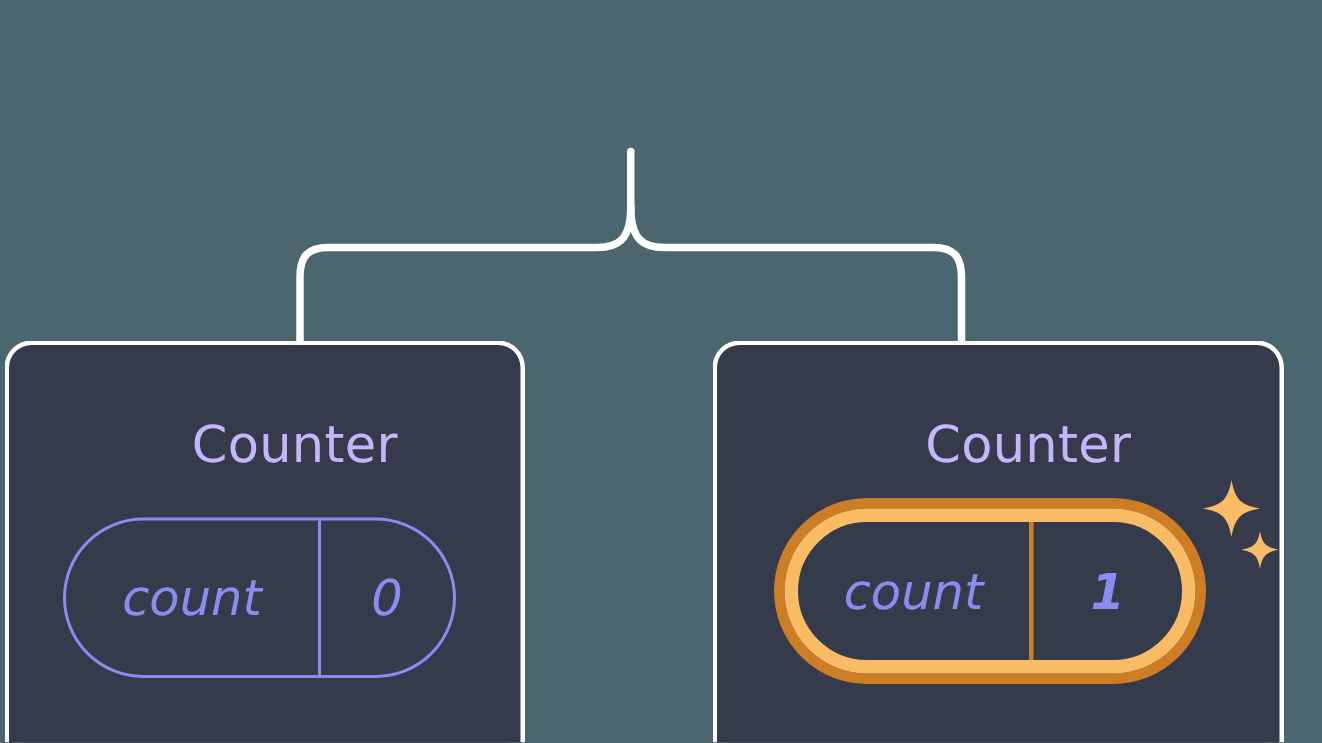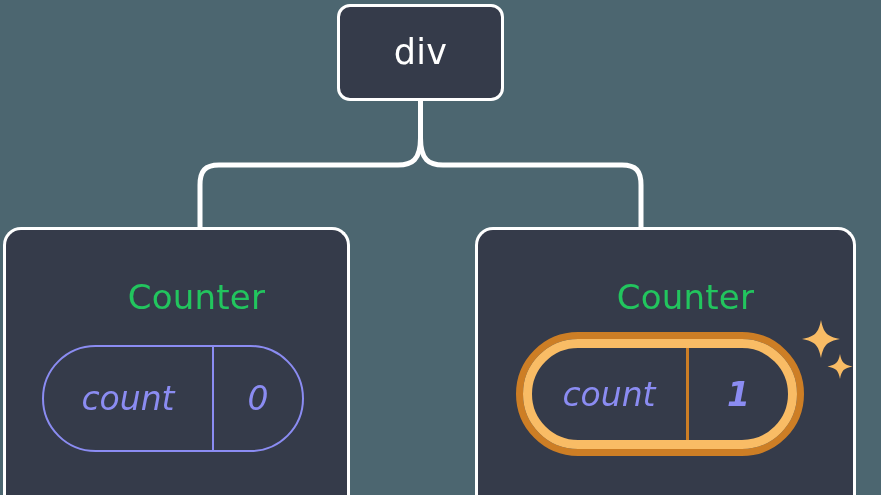--- a/index.html
+++ b/index.html
@@ -65,21 +65,21 @@
   .node-card.left  { left: 3px;   width: 347px; }
   .node-card.right { left: 475px; width: 381px; }
 
   .card-title {
     position: absolute;
     left: 0;
     right: 0;
     top: 50px;
     text-align: center;
     font-size: 34px;
-    color: #22c55e;
+    color: #c4b5fd;
     line-height: 1;
     letter-spacing: 0.2px;
     padding-left: 40px;
   }
 
   
   .pill {
     position: absolute;
     box-sizing: border-box;
     display: flex;
@@ -170,23 +170,20 @@
              L 219 165
              C 205 165, 200 171, 200 185
              L 200 227" fill="none" stroke="#ffffff" stroke-width="5" stroke-linecap="round" stroke-linejoin="round"></path>
     <path d="M 420.5 138
              C 420.5 160, 429 165, 443 165
              L 622 165
              C 636 165, 641 171, 641 185
              L 641 227" fill="none" stroke="#ffffff" stroke-width="5" stroke-linecap="round" stroke-linejoin="round"></path>
   </svg>
 
-  <div class="node node-root">
-    <span class="node-title">div</span>
-  </div>
 
   <div class="node node-card left">
     <div class="card-title">Counter</div>
   </div>
 
   <div class="pill pill-plain">
     <div class="pill-key">count</div>
     <div class="pill-val">0</div>
   </div>
 

